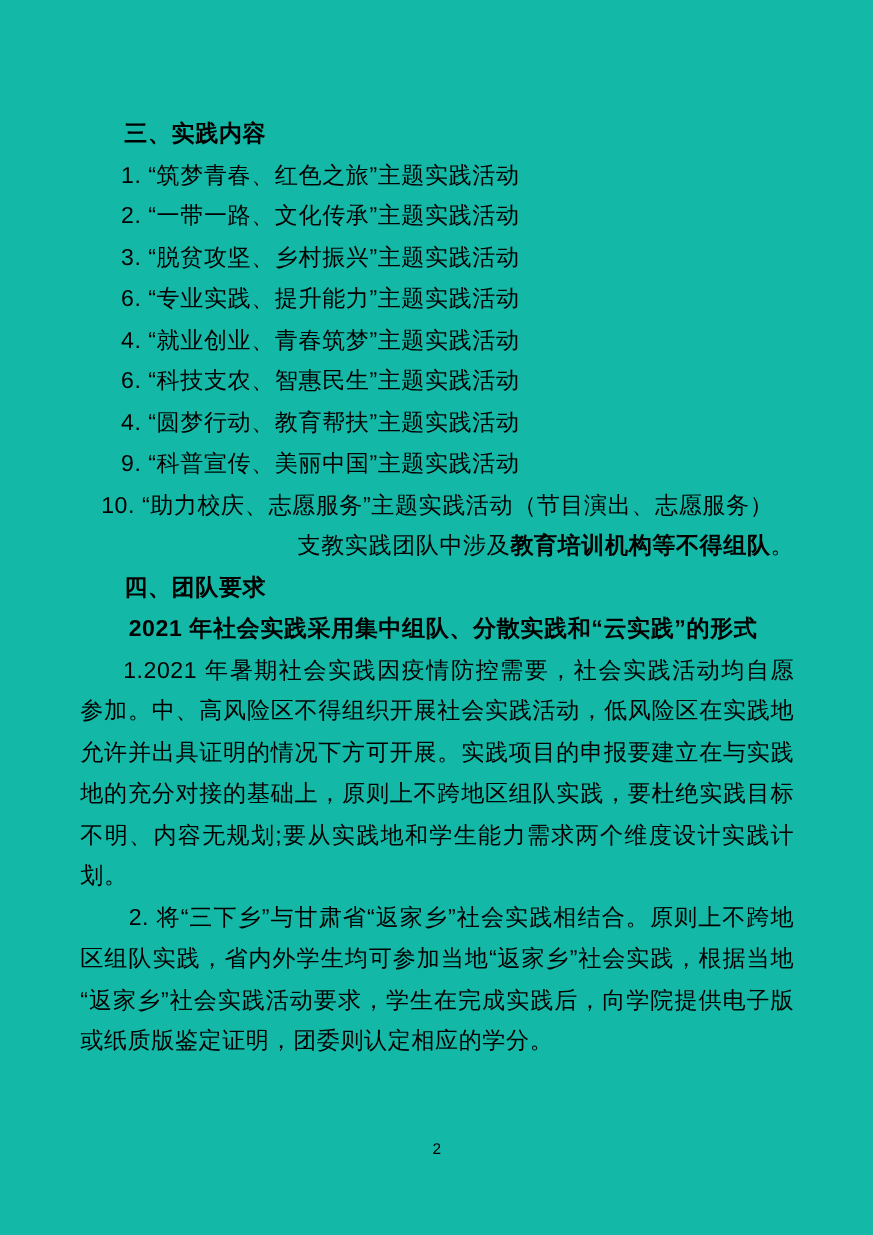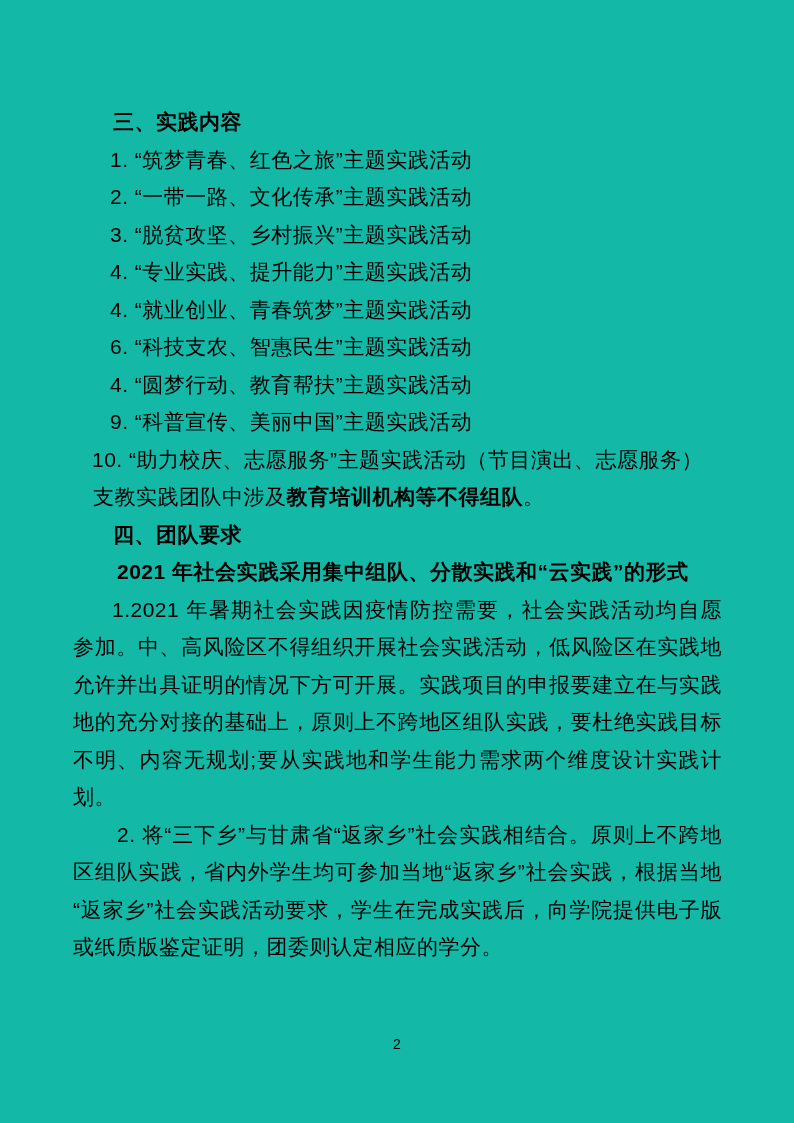--- a/index.html
+++ b/index.html
@@ -32,20 +32,21 @@
   .list-item {
     padding-left: 37px;
     white-space: nowrap;
   }
   .list-item-10 {
     padding-left: 19px;
     white-space: nowrap;
   }
   .list-item-cont {
     padding-left: 20px;
+    text-align: right;
   }
   .list-item-cont b {
     font-weight: bold;
   }
   .sub-heading {
     font-weight: bold;
     padding-left: 43px;
   }
   .bold-statement {
     font-weight: bold;
@@ -73,21 +74,21 @@
 <body>
 
 <div class="page">
   <div class="content">
 
     <div class="sec-heading">三、实践内容</div>
 
     <div class="list-item">1. “筑梦青春、红色之旅”主题实践活动</div>
     <div class="list-item">2. “一带一路、文化传承”主题实践活动</div>
     <div class="list-item">3. “脱贫攻坚、乡村振兴”主题实践活动</div>
-    <div class="list-item">4. “专业实践、提升能力”主题实践活动</div>
+    <div class="list-item">6. “专业实践、提升能力”主题实践活动</div>
     <div class="list-item">4. “就业创业、青春筑梦”主题实践活动</div>
     <div class="list-item">6. “科技支农、智惠民生”主题实践活动</div>
     <div class="list-item">4. “圆梦行动、教育帮扶”主题实践活动</div>
     <div class="list-item">9. “科普宣传、美丽中国”主题实践活动</div>
 
     <div class="list-item-10">10. “助力校庆、志愿服务”主题实践活动（节目演出、志愿服务）</div>
 
     <div class="list-item-cont"><span>支教实践团队中涉及</span><b>教育培训机构等不得组队</b><span>。</span></div>
 
     <div class="sec-heading">四、团队要求</div>

